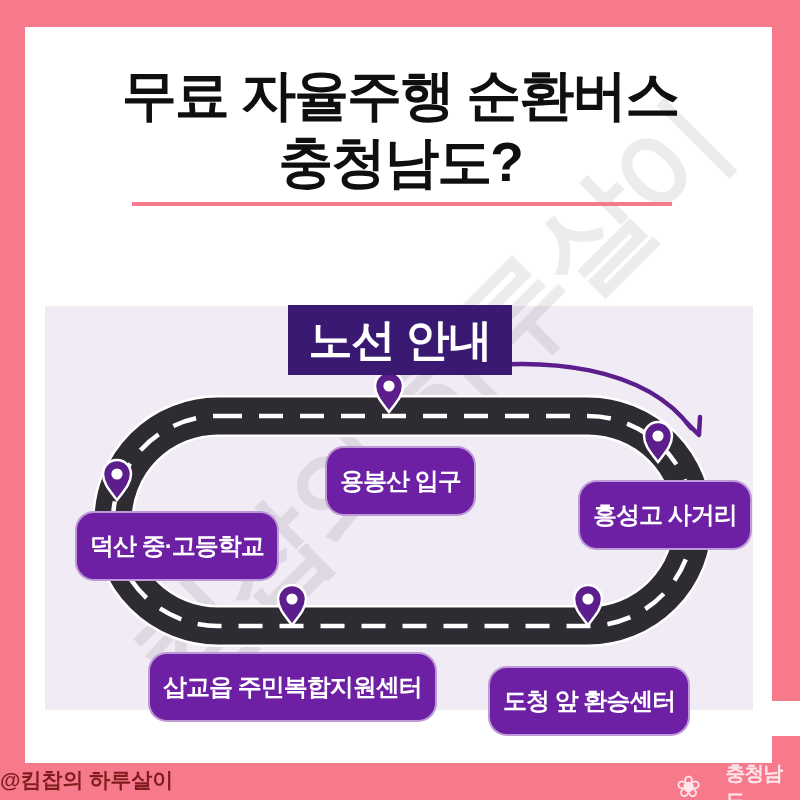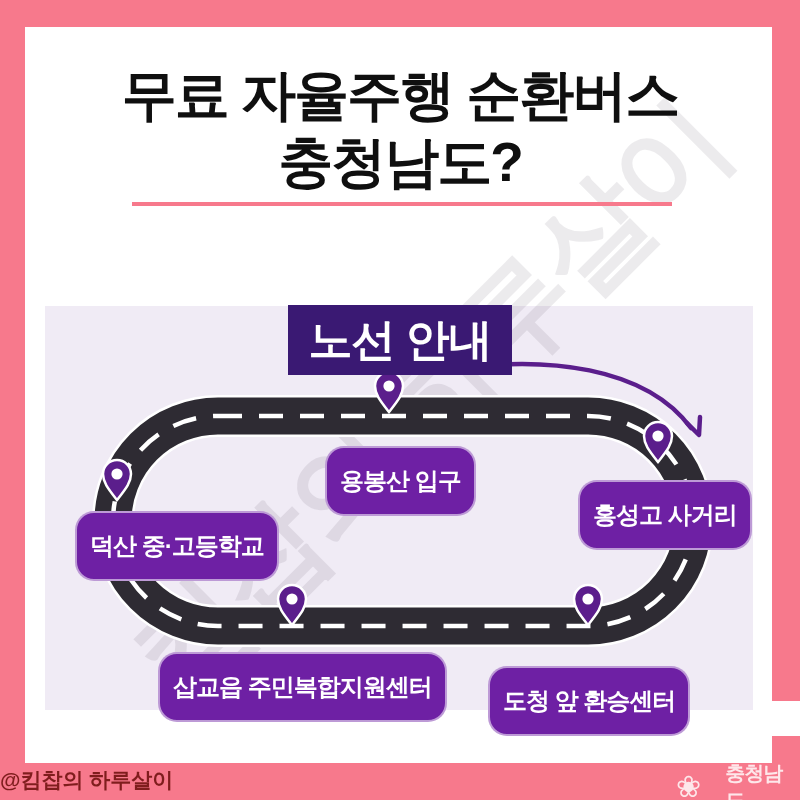--- a/index.html
+++ b/index.html
@@ -66,21 +66,21 @@
     border-radius:19px;
     color:#FFFFFF;
     font-size:24px;font-weight:700;letter-spacing:-1px;
     padding:17px 13px;
     white-space:nowrap;
     z-index:4;
   }
   .lbl-yongbongsan{left:325px;top:446px;}
   .lbl-hongseong{left:578px;top:480px;}
   .lbl-deoksan{left:75px;top:511px;}
-  .lbl-sapgyo{left:158px;top:652px;}
+  .lbl-sapgyo{left:148px;top:652px;}
   .lbl-docheong{left:488px;top:652px;margin-top:14px;}
   .footer-credit{
     position:absolute;left:0;top:766px;width:800px;
     text-align:left;
     color:#7f1d1d;font-size:21px;font-weight:800;letter-spacing:0px;
     z-index:7;
   }
   .brand{
     position:absolute;left:676px;top:760px;
     display:flex;align-items:center;gap:4px;

